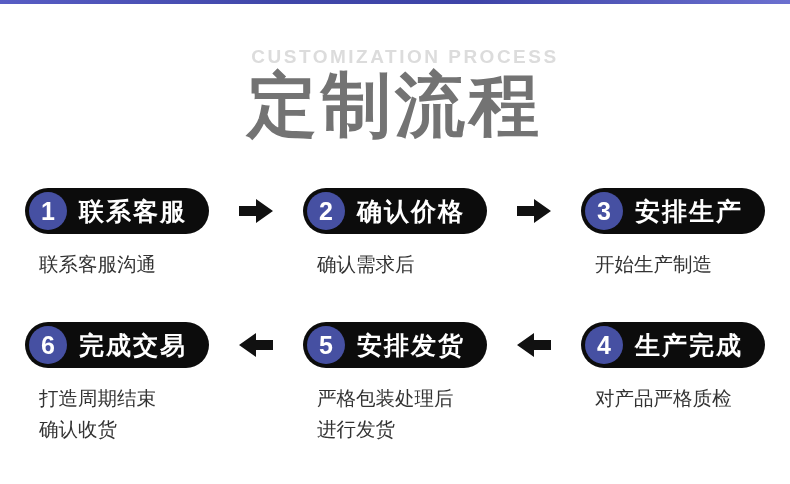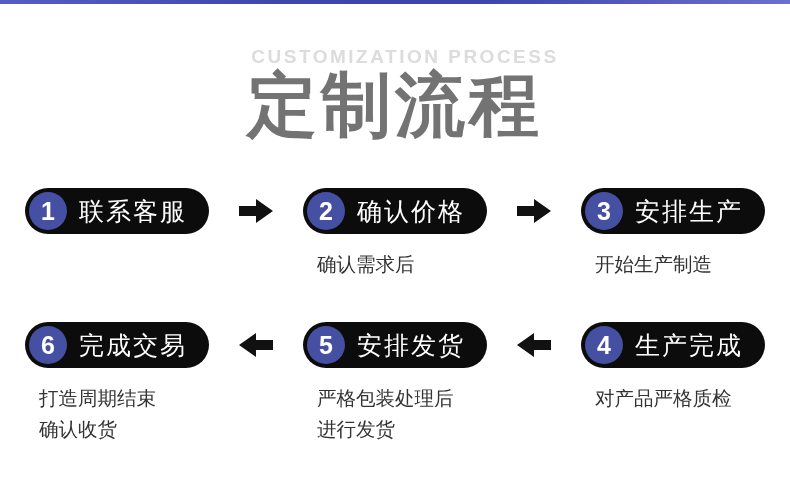--- a/index.html
+++ b/index.html
@@ -22,21 +22,21 @@
   .flow-row{display:grid;grid-template-columns:184px 94px 184px 94px 184px;
     padding:0 25px;align-items:start;}
   .row-1{margin-top:46px;}
   .row-2{margin-top:42px;}
   .step-badge{display:flex;align-items:center;background:var(--badge-bg);
     height:46px;border-radius:24px;padding:0 10px 0 4px;width:184px;}
   .num-circle{flex:0 0 38px;width:38px;height:38px;border-radius:50%;
     background:var(--number-circle);color:#fff;font-size:25px;font-weight:bold;
     display:flex;align-items:center;justify-content:center;}
   .badge-label{flex:1;text-align:center;color:var(--badge-text);font-size:25px;
-    font-weight:400;letter-spacing:2px;white-space:nowrap;}
+    font-weight:700;letter-spacing:2px;white-space:nowrap;}
   .arrow-cell{height:46px;display:flex;align-items:center;justify-content:center;}
   .arrow-cell svg{display:block;}
   .step-desc{margin-top:15px;padding-left:14px;font-size:19.5px;
     color:var(--description);line-height:31px;white-space:nowrap;}
 </style>
 </head>
 <body>
 
 <div class="top-bar"></div>
 
@@ -44,20 +44,21 @@
 <div class="title">定制流程</div>
 
 <div class="flow-row row-1">
 
   <div class="step">
     <div class="step-badge">
       <div class="num-circle">1</div>
       <div class="badge-label">联系客服</div>
     </div>
     <div class="step-desc">
+      <div>联系客服沟通</div>
     </div>
   </div>
 
   <div class="arrow-cell">
     <svg width="34" height="24" viewBox="0 0 34 24">
         <path d="M0 7 H17 V0 L34 12 L17 24 V17 H0 Z" fill="#111111"></path>
       </svg>
   </div>
 
   <div class="step">

